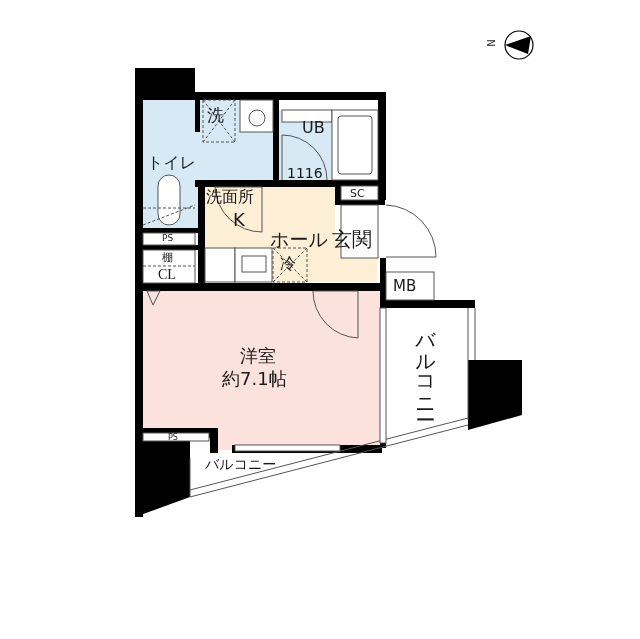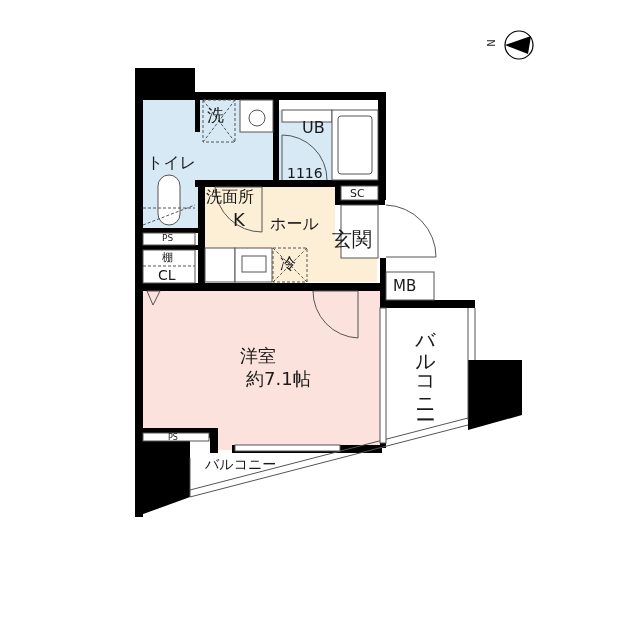--- a/index.html
+++ b/index.html
@@ -90,25 +90,25 @@
   </g>
 </svg>
 
 <span class="lbl" style="left:488px;top:38px;font-size:10px;transform:rotate(-90deg);">N</span>
 <span class="lbl" style="left:207px;top:107px;font-size:17px;">洗</span>
 <span class="lbl" style="left:206px;top:147px;font-size:16px;margin-top:42px;">洗面所</span>
 <span class="lbl" style="left:147px;top:155px;font-size:16px;">トイレ</span>
 <span class="lbl" style="left:302px;top:120px;font-size:16px;">UB</span>
 <span class="lbl" style="left:287px;top:138px;font-size:14px;margin-top:28px;">1116</span>
 <span class="lbl" style="left:233px;top:211px;font-size:18px;">K</span>
-<span class="lbl" style="left:270px;top:216px;font-size:16px;">ホール</span>
+<span class="lbl" style="left:270px;top:230px;font-size:19px;">ホール</span>
 <span class="lbl" style="left:350px;top:188px;font-size:11px;text-align:center;">SC</span>
 <span class="lbl" style="left:332px;top:229px;font-size:20px;">玄関</span>
 <span class="lbl" style="left:162px;top:234px;font-size:9px;">PS</span>
 <span class="lbl" style="left:162px;top:252px;font-size:11px;">棚</span>
-<span class="lbl" style="left:158px;top:268px;font-size:14px;">CL</span>
+<span class="lbl" style="left:158px;top:268px;font-size:14px;font-family:Liberation Serif, serif;">CL</span>
 <span class="lbl" style="left:280px;top:256px;font-size:16px;">冷</span>
 <span class="lbl" style="left:393px;top:279px;font-size:15px;text-align:center;">MB</span>
 <span class="lbl" style="left:240px;top:347px;font-size:18px;text-align:center;">洋室</span>
-<span class="lbl" style="left:222px;top:370px;font-size:18px;margin-left:24px;">約7.1帖</span>
+<span class="lbl" style="left:222px;top:370px;font-size:18px;">約7.1帖</span>
 <span class="lbl" style="left:168px;top:434px;font-size:8px;">PS</span>
 <span class="lbl" style="left:416px;top:318px;font-size:20px;writing-mode:vertical-rl;">バルコニー</span>
 <span class="lbl" style="left:205px;top:457px;font-size:14px;">バルコニー</span>
 
 </body></html>

